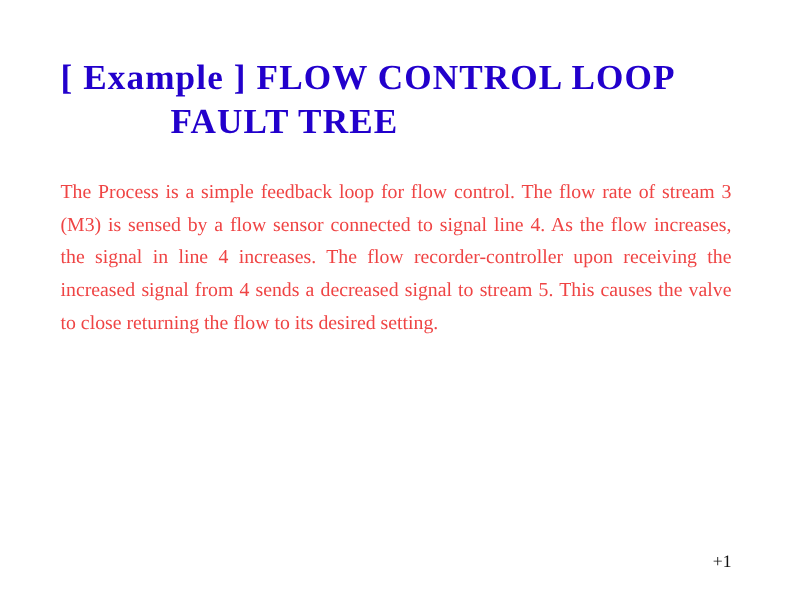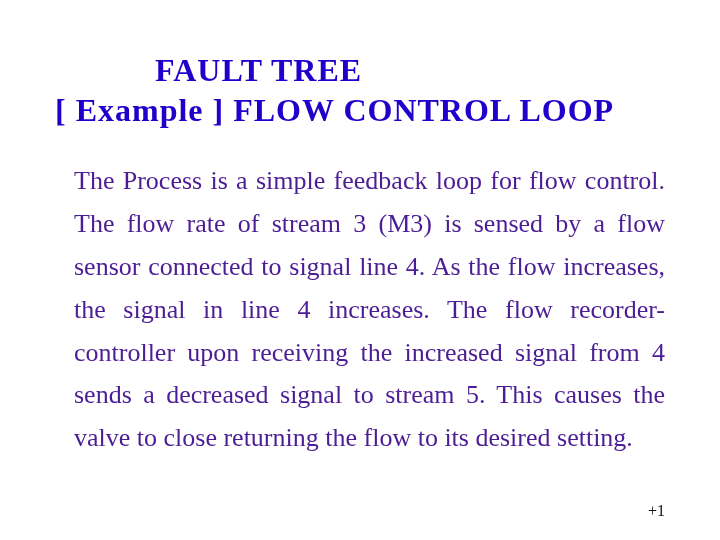--- a/index.html
+++ b/index.html
@@ -31,42 +31,41 @@
 
     .title-line {
       font-size: 32px;
       font-weight: bold;
       color: #2200cc;
       line-height: 1.25;
       letter-spacing: 1px;
     }
 
     .body-text {
-      font-size: 26px;
-      color: #4c1d95;
+      font-size: 18px;
+      color: #ef4444;
       line-height: 1.65;
       text-align: justify;
-      margin-left: 19px;
     }
 
     .page-number {
       position: absolute;
       bottom: 20px;
       right: 55px;
       font-size: 16px;
       color: #111111;
     }
   </style>
 </head>
 <body>
 
 <div class="slide-container">
 
   <div class="title-block">
+    <div class="title-line">[ Example ]  FLOW  CONTROL  LOOP</div>
     <div class="title-line" style="padding-left: 100px;">FAULT  TREE</div>
-    <div class="title-line">[ Example ]  FLOW  CONTROL  LOOP</div>
   </div>
 
   <div class="body-text">The Process is a simple feedback loop for flow control. The  flow rate of stream 3  (M3) is sensed by a flow sensor connected to signal line 4. As the flow  increases, the signal in line 4 increases. The flow  recorder-controller upon receiving the increased signal from 4 sends a decreased signal to stream 5. This causes the valve to close returning the flow  to its  desired  setting.</div>
 
   <div class="page-number">+1</div>
 
 </div>
 
 </body></html>

